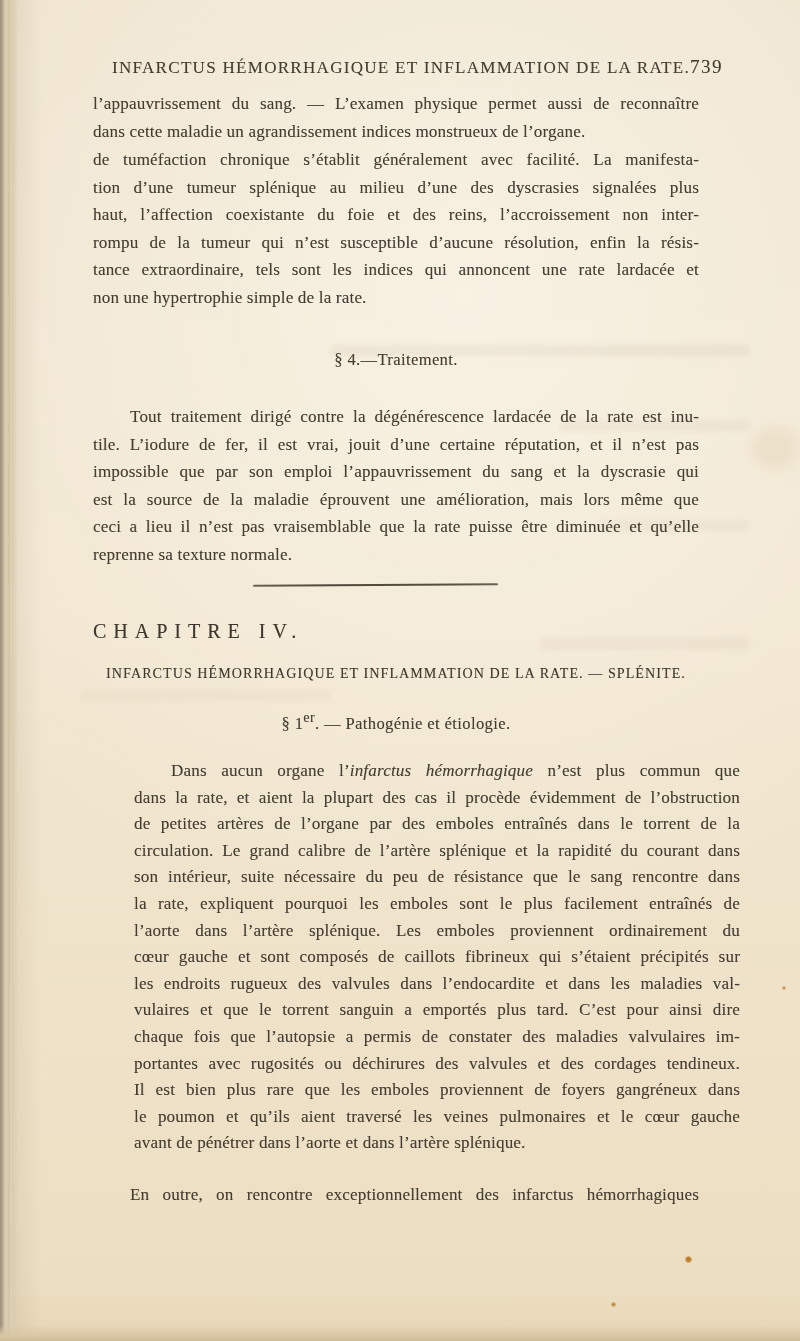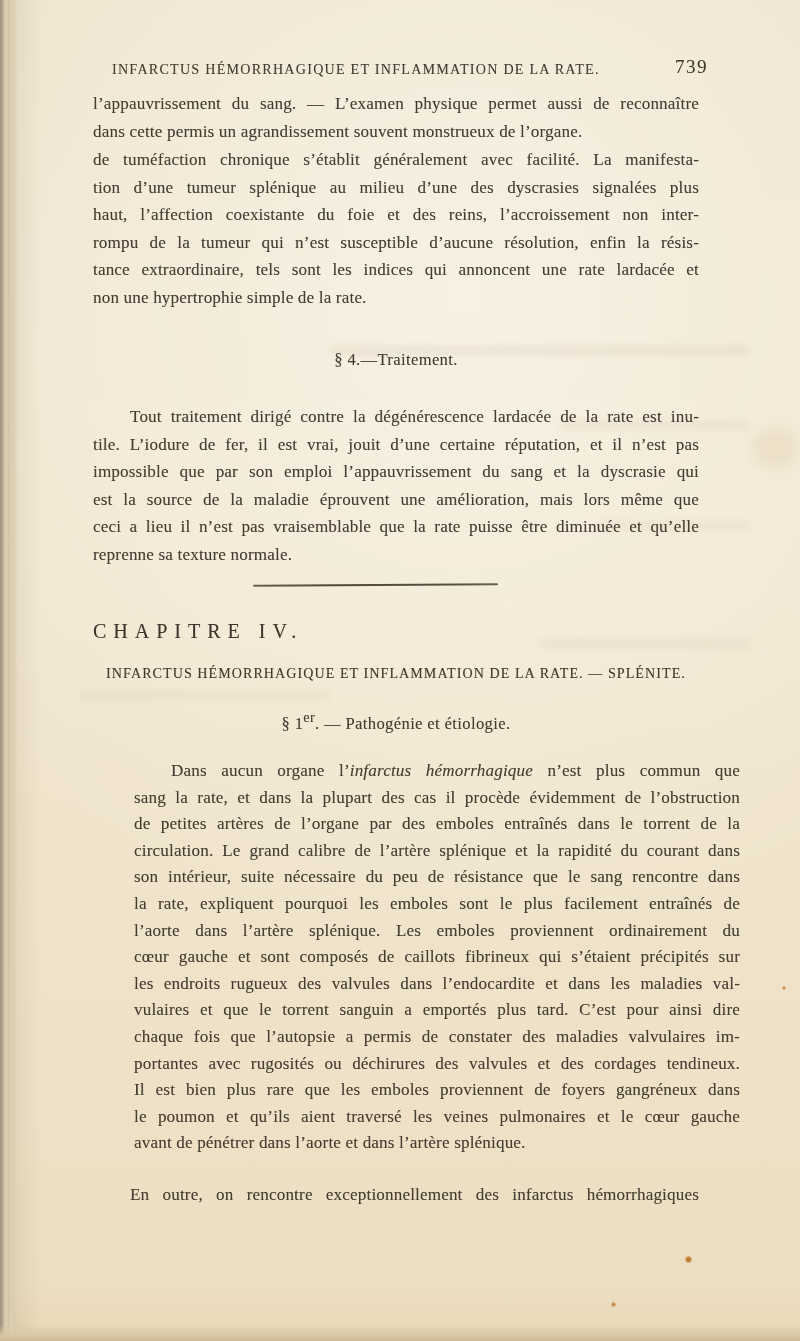--- a/index.html
+++ b/index.html
@@ -42,21 +42,21 @@
   .line { white-space: nowrap; text-align: justify; text-align-last: justify; overflow: hidden; }
   .line.end { text-align-last: left; }
   .line.indent { padding-left: 37px; }
   .it { font-style: italic; }
   
   .running-head {
     position: absolute; left: 102px; width: 606px; top: 56px;
     display: flex; justify-content: space-between; align-items: flex-end;
     text-shadow: 0.3px 0.3px 0.4px rgba(70,58,42,0.30);
   }
-  .rh-title { font-size: 14px; letter-spacing: 1.3px; padding-left: 10px; white-space: nowrap; }
+  .rh-title { font-size: 17px; letter-spacing: 1.3px; padding-left: 10px; white-space: nowrap; }
   .rh-page { font-size: 19px; letter-spacing: 1.5px; }
   
   .sec-head { text-align: center; font-size: 16.5px; letter-spacing: 0.4px;
               text-shadow: 0.3px 0.3px 0.4px rgba(70,58,42,0.30); }
   .sec-head sup { font-size: 14px; vertical-align: super; }
   .chap-head { font-size: 20px; letter-spacing: 7px; color: #3d372d;
                text-shadow: 0.3px 0.3px 0.4px rgba(70,58,42,0.35); }
   .chap-sub { text-align: center; font-size: 14px; letter-spacing: 1.1px; white-space: nowrap;
               color: #3f392f; text-shadow: 0.3px 0.3px 0.4px rgba(70,58,42,0.32); }
   
@@ -97,21 +97,21 @@
   <div class="bleed bleed4"></div>
   <div class="bleed bleed5"></div>
 
   <div class="running-head">
     <span class="rh-title">INFARCTUS HÉMORRHAGIQUE ET INFLAMMATION DE LA RATE.</span>
     <span class="rh-page">739</span>
   </div>
 
   <div class="textcol para" style="top:90px">
       <div class="line">l’appauvrissement du sang. — L’examen physique permet aussi de reconnaître</div>
-      <div class="line end">dans cette permis un agrandissement souvent monstrueux de l’organe.</div>
+      <div class="line end">dans cette maladie un agrandissement indices monstrueux de l’organe.</div>
     </div>
 
   <div class="textcol para" style="top:146px">
       <div class="line">de tuméfaction chronique s’établit généralement avec facilité. La manifesta-</div>
       <div class="line">tion d’une tumeur splénique au milieu d’une des dyscrasies signalées plus</div>
       <div class="line">haut, l’affection coexistante du foie et des reins, l’accroissement non inter-</div>
       <div class="line">rompu de la tumeur qui n’est susceptible d’aucune résolution, enfin la résis-</div>
       <div class="line">tance extraordinaire, tels sont les indices qui annoncent une rate lardacée et</div>
       <div class="line end">non une hypertrophie simple de la rate.</div>
     </div>
@@ -130,21 +130,21 @@
   <div class="rule"></div>
 
   <div class="textcol chap-head" style="top:620px">CHAPITRE IV.</div>
 
   <div class="textcol chap-sub" style="top:666px">INFARCTUS HÉMORRHAGIQUE ET INFLAMMATION DE LA RATE. — SPLÉNITE.</div>
 
   <div class="textcol sec-head" style="top:710px"><span>§ 1</span><sup>er</sup><span>. — Pathogénie et étiologie.</span></div>
 
   <div class="textcol para lh26" style="top:758px">
     <div class="line indent"><span>Dans aucun organe l’</span><span class="it">infarctus hémorrhagique</span><span> n’est plus commun que</span></div>
-  <div class="line">sang la rate, et dans la plupart des cas il procède évidemment de l’obstruction</div>
+  <div class="line">dans la rate, et aient la plupart des cas il procède évidemment de l’obstruction</div>
       <div class="line">de petites artères de l’organe par des emboles entraînés dans le torrent de la</div>
       <div class="line">circulation. Le grand calibre de l’artère splénique et la rapidité du courant dans</div>
       <div class="line">son intérieur, suite nécessaire du peu de résistance que le sang rencontre dans</div>
       <div class="line">la rate, expliquent pourquoi les emboles sont le plus facilement entraînés de</div>
       <div class="line">l’aorte dans l’artère splénique. Les emboles proviennent ordinairement du</div>
       <div class="line">cœur gauche et sont composés de caillots fibrineux qui s’étaient précipités sur</div>
       <div class="line">les endroits rugueux des valvules dans l’endocardite et dans les maladies val-</div>
       <div class="line">vulaires et que le torrent sanguin a emportés plus tard. C’est pour ainsi dire</div>
       <div class="line">chaque fois que l’autopsie a permis de constater des maladies valvulaires im-</div>
       <div class="line">portantes avec rugosités ou déchirures des valvules et des cordages tendineux.</div>

